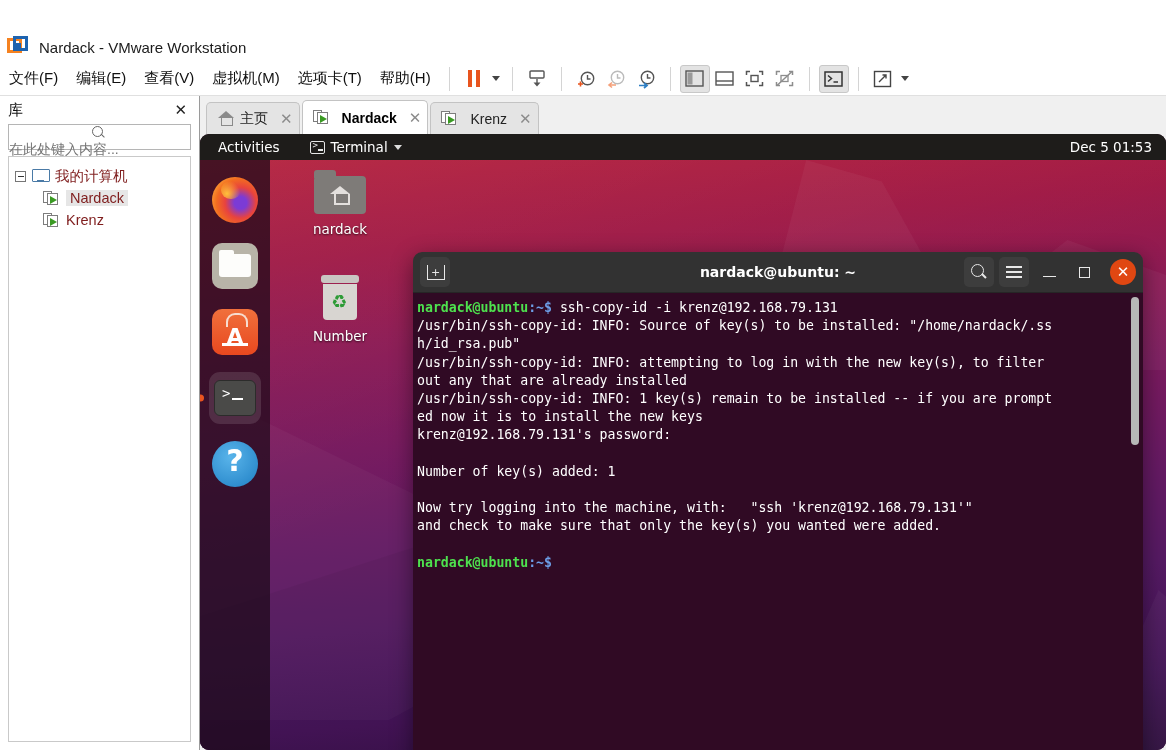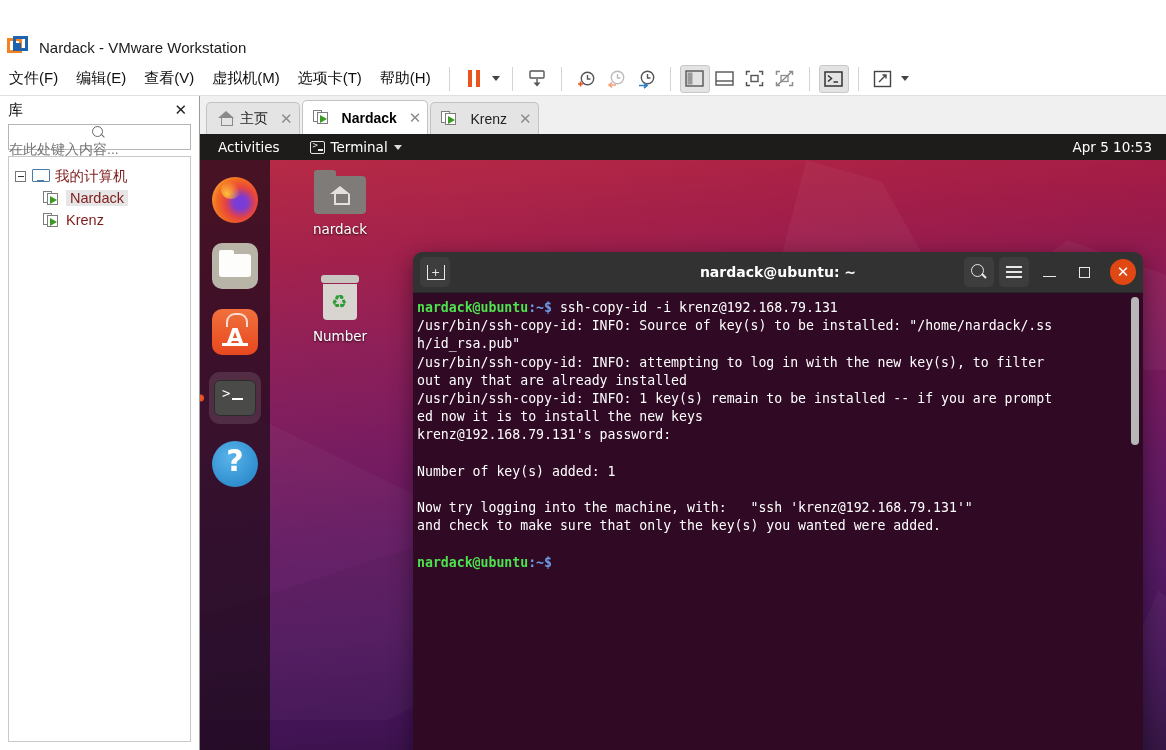--- a/index.html
+++ b/index.html
@@ -90,21 +90,21 @@
   .tab.active { background: #ffffff; color: #000; font-weight: bold; height: 34px; z-index: 2; }
   .tab .x { color: #8b8b8b; font-size: 15px; padding-left: 6px; }
   .ic-home { width: 17px; height: 15px; flex: 0 0 17px; position: relative; }
   .ic-home::before {
     content: ""; position: absolute; left: 1px; top: 0px;
     border-left: 8px solid transparent; border-right: 8px solid transparent; border-bottom: 7px solid #8a8a8a;
   }
   .ic-home::after { content: ""; position: absolute; left: 3.5px; top: 7px; width: 10px; height: 7px; border: 1.6px solid #8a8a8a; border-top: none; }
 
   
-  .guest { flex: 1 1 auto; position: relative; overflow: hidden; background: #2c001e; }
+  .guest { flex: 1 1 auto; position: relative; overflow: hidden; background: #2c001e; border-radius: 9px; }
 
   .ubu-topbar {
     height: 26px; background: #1e1c1a; display: flex; align-items: center;
     padding: 0 12px; color: #ffffff; font-size: 13.5px; position: relative; z-index: 30;
     font-family: "DejaVu Sans", sans-serif;
   }
   .ubu-topbar .activities { padding: 0 6px; }
   .ubu-topbar .appmenu { display: flex; align-items: center; gap: 6px; margin-left: 24px; }
   .term-mini {
     width: 15px; height: 13px; border: 1.4px solid #e6e6e6; border-radius: 2px; position: relative; flex: 0 0 15px;
@@ -403,21 +403,21 @@
 
       <div class="guest">
 
         <div class="ubu-topbar">
           <div class="activities">Activities</div>
           <div class="appmenu">
             <span class="term-mini"></span>
             <span>Terminal</span>
             <span class="tri"></span>
           </div>
-          <div class="clock">Apr 5 10:53</div>
+          <div class="clock">Dec 5 01:53</div>
         </div>
 
         <div class="desktop">
           <div class="facet f1"></div>
           <div class="facet f2"></div>
           <div class="facet f3"></div>
           <div class="facet f4"></div>
           <div class="facet f5"></div>
           <div class="facet f6"></div>
 

